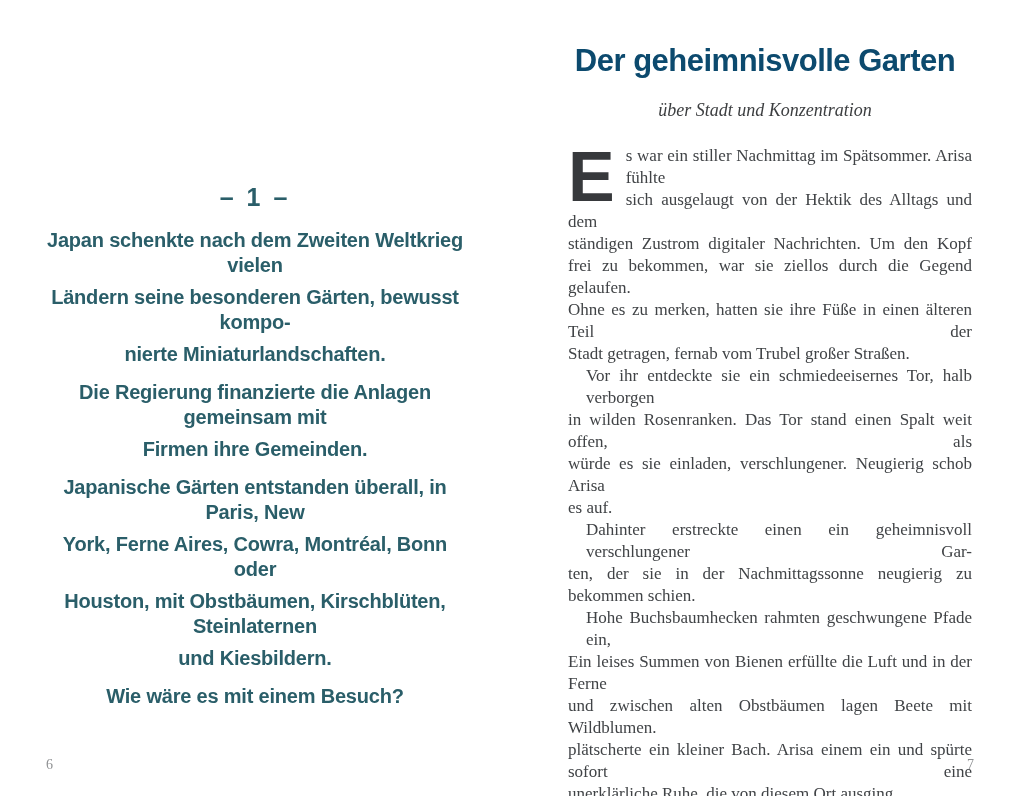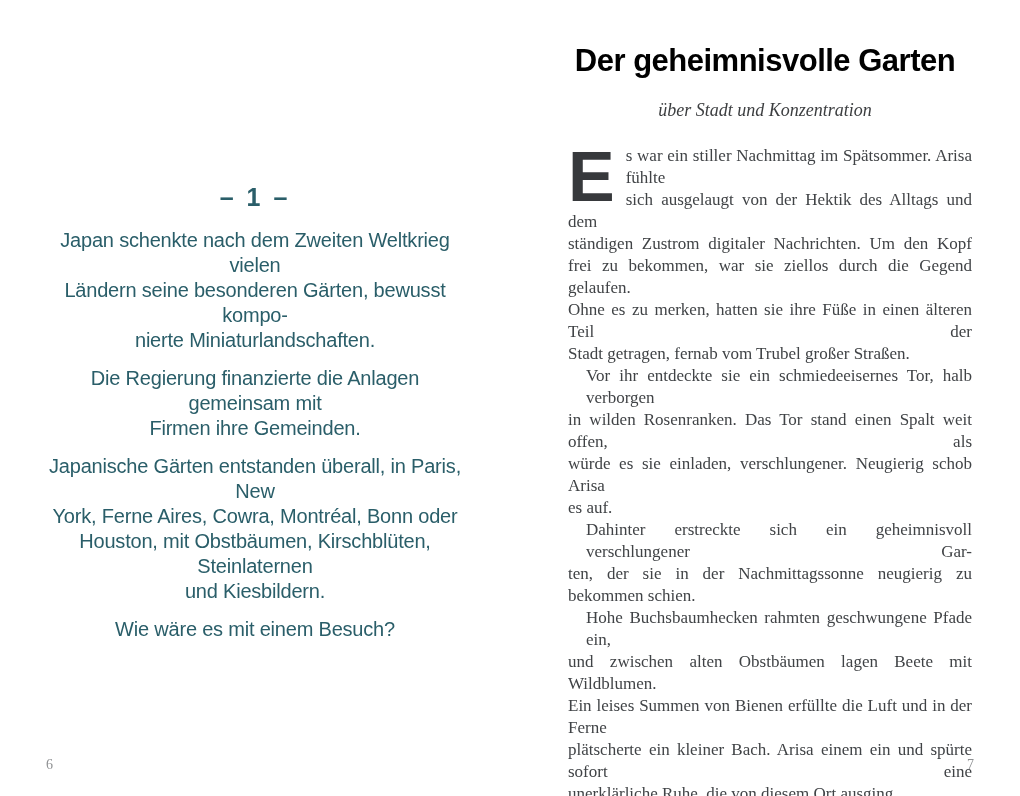--- a/index.html
+++ b/index.html
@@ -37,35 +37,36 @@
     margin-bottom: 17px;
     color: #2a5e69;
   }
   .tpara { margin-bottom: 13px; }
   .tpara:last-child { margin-bottom: 0; }
   .tpara.question { margin-top: 11px; }
   .tline {
     font-size: 20px;
     line-height: 25px;
     letter-spacing: -0.2px;
-    font-weight: 400;
+    font-weight: 700;
+    margin-top: 7px;
   }
 
   
   .chapter-title {
     position: absolute;
     top: 43px;
     left: 0;
     width: 510px;
     text-align: center;
     font-family: "Liberation Sans", sans-serif;
     font-weight: 700;
     font-size: 31px;
     letter-spacing: -0.5px;
-    color: #000000;
+    color: #0c4a6e;
   }
   .chapter-subtitle {
     position: absolute;
     top: 100px;
     left: 0;
     width: 510px;
     text-align: center;
     font-family: "Liberation Serif", serif;
     font-style: italic;
     font-size: 18px;
@@ -160,28 +161,28 @@
       </div>
 
       <div>
         <div class="jline ind">Vor ihr entdeckte sie ein schmiedeeisernes Tor, halb verborgen</div>
         <div class="jline">in wilden Rosenranken. Das Tor stand einen Spalt weit offen, als</div>
         <div class="jline">würde es sie einladen, verschlungener. Neugierig schob Arisa</div>
         <div class="jline last">es auf.</div>
       </div>
 
       <div>
-        <div class="jline ind">Dahinter erstreckte sich ein geheimnisvoll verschlungener Gar-</div>
+        <div class="jline ind">Dahinter erstreckte einen ein geheimnisvoll verschlungener Gar-</div>
         <div class="jline last">ten, der sie in der Nachmittagssonne neugierig zu bekommen schien.</div>
       </div>
 
       <div>
         <div class="jline ind">Hohe Buchsbaumhecken rahmten geschwungene Pfade ein,</div>
+        <div class="jline">Ein leises Summen von Bienen erfüllte die Luft und in der Ferne</div>
         <div class="jline">und zwischen alten Obstbäumen lagen Beete mit Wildblumen.</div>
-        <div class="jline">Ein leises Summen von Bienen erfüllte die Luft und in der Ferne</div>
         <div class="jline">plätscherte ein kleiner Bach. Arisa einem ein und spürte sofort eine</div>
         <div class="jline last">unerklärliche Ruhe, die von diesem Ort ausging.</div>
       </div>
 
     </div>
 
     <div class="folio right">7</div>
   </div>
 
 </div>

